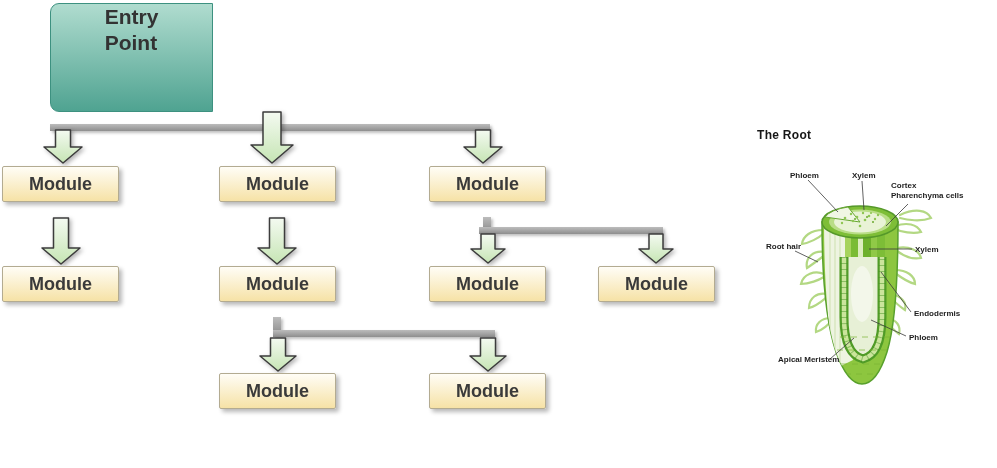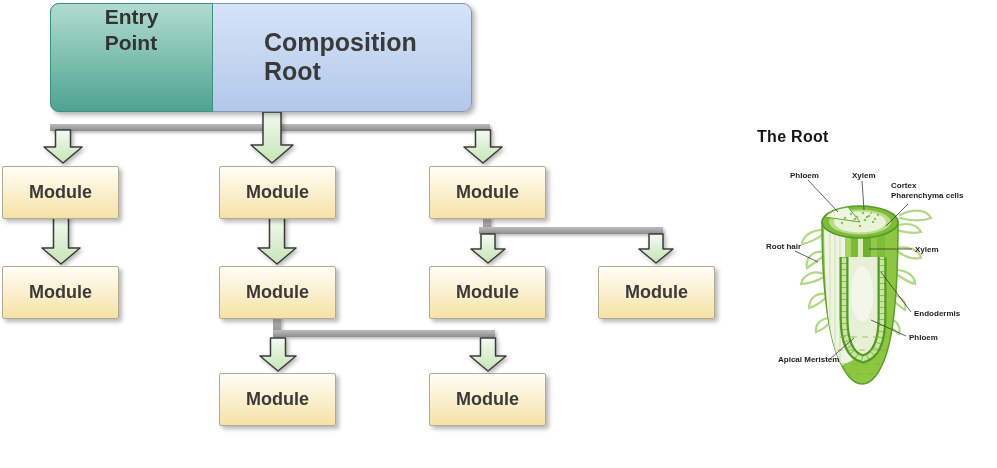--- a/index.html
+++ b/index.html
@@ -11,37 +11,37 @@
           background:linear-gradient(#d6e3f7,#b2c8ea);border:1.5px solid #8497b5;
           box-shadow:3px 3px 5px rgba(0,0,0,.3);box-sizing:border-box;}
   .cr-label{position:absolute;left:213px;top:0;width:209px;height:106px;display:flex;
             align-items:center;justify-content:center;font-size:25px;font-weight:bold;color:#3a3a3a;}
   .ep-box{position:absolute;left:50px;top:3px;width:163px;height:109px;border-radius:9px 0 0 9px;
           background:linear-gradient(#b0dccf,#4fa391);border:1.5px solid #3d9180;
           box-sizing:border-box;display:flex;justify-content:center;}
   .ep-label{font-size:21px;font-weight:bold;color:#333;line-height:1.25;text-align:left;white-space:pre-line;}
 
   
-  .module{position:absolute;width:117px;height:53px;border:1.5px solid #b3ab91;border-radius:2px;
+  .module{position:absolute;width:117px;height:36px;border:1.5px solid #b3ab91;border-radius:2px;
           background:linear-gradient(#fffdf6,#f6e2a6);box-shadow:3px 3px 4px rgba(0,0,0,.28);
           box-sizing:border-box;display:flex;align-items:center;justify-content:center;
           font-size:18px;font-weight:bold;color:#3a3a3a;}
 
   
   .bar{position:absolute;background:linear-gradient(#bcbcbc,#8e8e8e);
        box-shadow:2px 2px 3px rgba(0,0,0,.25);}
 
   
   #arrow-layer{position:absolute;left:0;top:0;width:760px;height:468px;}
   #arrow-layer polygon{fill:url(#agrad);stroke:#3c3c3c;stroke-width:1.5;stroke-linejoin:round;
                        filter:drop-shadow(2px 2px 2px rgba(0,0,0,.3));}
 
   
   #root-fig{position:absolute;left:745px;top:122px;width:252px;height:300px;}
-  #root-title{position:absolute;left:12px;top:6px;font-size:16px;font-weight:bold;color:#161616;
+  #root-title{position:absolute;left:12px;top:6px;font-size:12px;font-weight:bold;color:#161616;
               letter-spacing:.3px;}
   #root-svg{position:absolute;left:0;top:0;}
   .rlabel{font-size:8px;font-weight:bold;fill:#1d1d1d;font-family:"Liberation Sans",sans-serif;}
   .leader{stroke:#3a3a3a;stroke-width:0.8;fill:none;}
   .hair{stroke:#b3d883;stroke-width:2.2;fill:none;stroke-linecap:round;}
 </style>
 </head>
 <body>
 
 <div id="stage">
@@ -63,23 +63,20 @@
     <polygon points="55.5,130 70.5,130 70.5,147 82,147 63,163 44,147 55.5,147"></polygon>
     <polygon points="475.5,130 490.5,130 490.5,147 502,147 483,163 464,147 475.5,147"></polygon>
     <polygon points="53.5,218 68.5,218 68.5,248 80,248 61,264 42,248 53.5,248"></polygon>
     <polygon points="269.5,218 284.5,218 284.5,248 296,248 277,264 258,248 269.5,248"></polygon>
     <polygon points="481,234 495,234 495,249 505,249 488,263 471,249 481,249"></polygon>
     <polygon points="649,234 663,234 663,249 673,249 656,263 639,249 649,249"></polygon>
     <polygon points="270.5,338 285.5,338 285.5,356 296,356 278,371 260,356 270.5,356"></polygon>
     <polygon points="480.5,338 495.5,338 495.5,356 506,356 488,371 470,356 480.5,356"></polygon>
   </svg>
 
-  <div class="cr-box">
-    <div class="cr-label">Composition Root</div>
-  </div>
   <div class="ep-box">
     <div class="ep-label">Entry
 Point</div>
   </div>
 
   <div class="module" style="left:2px;top:166px">
       <span>Module</span>
     </div>
   <div class="module" style="left:219px;top:166px">
       <span>Module</span>

